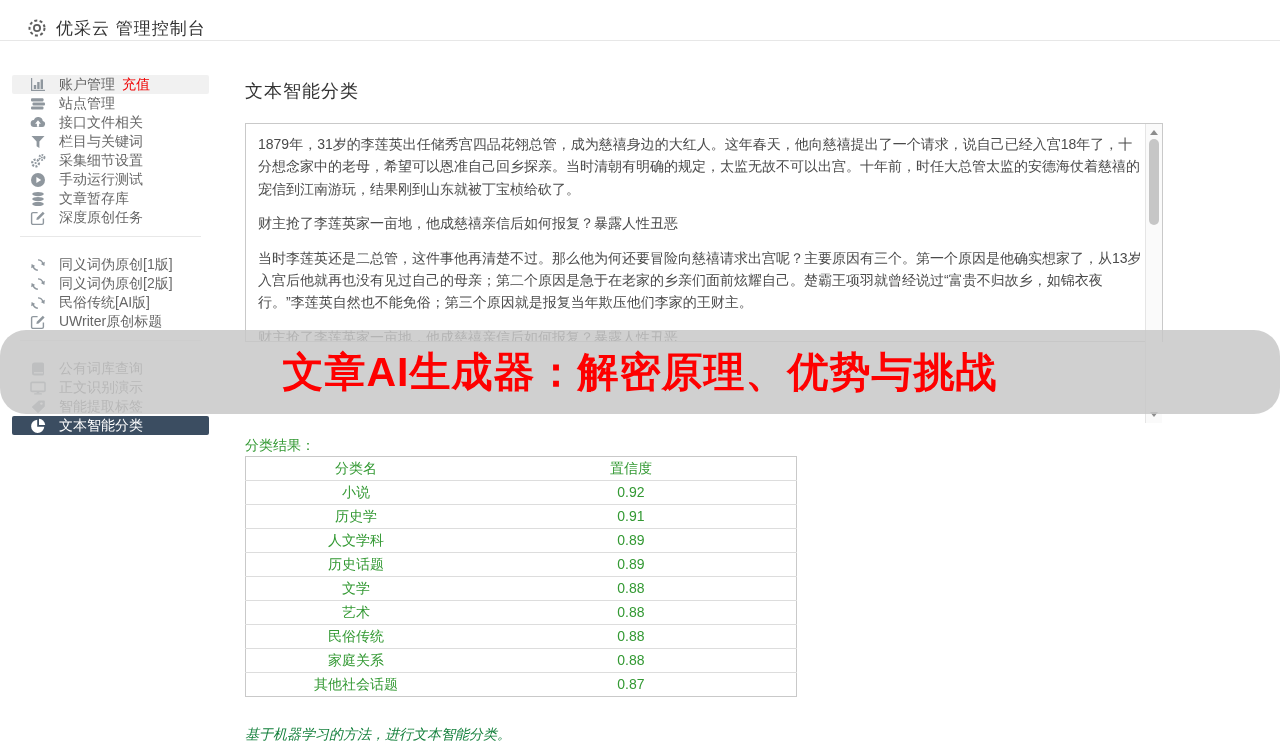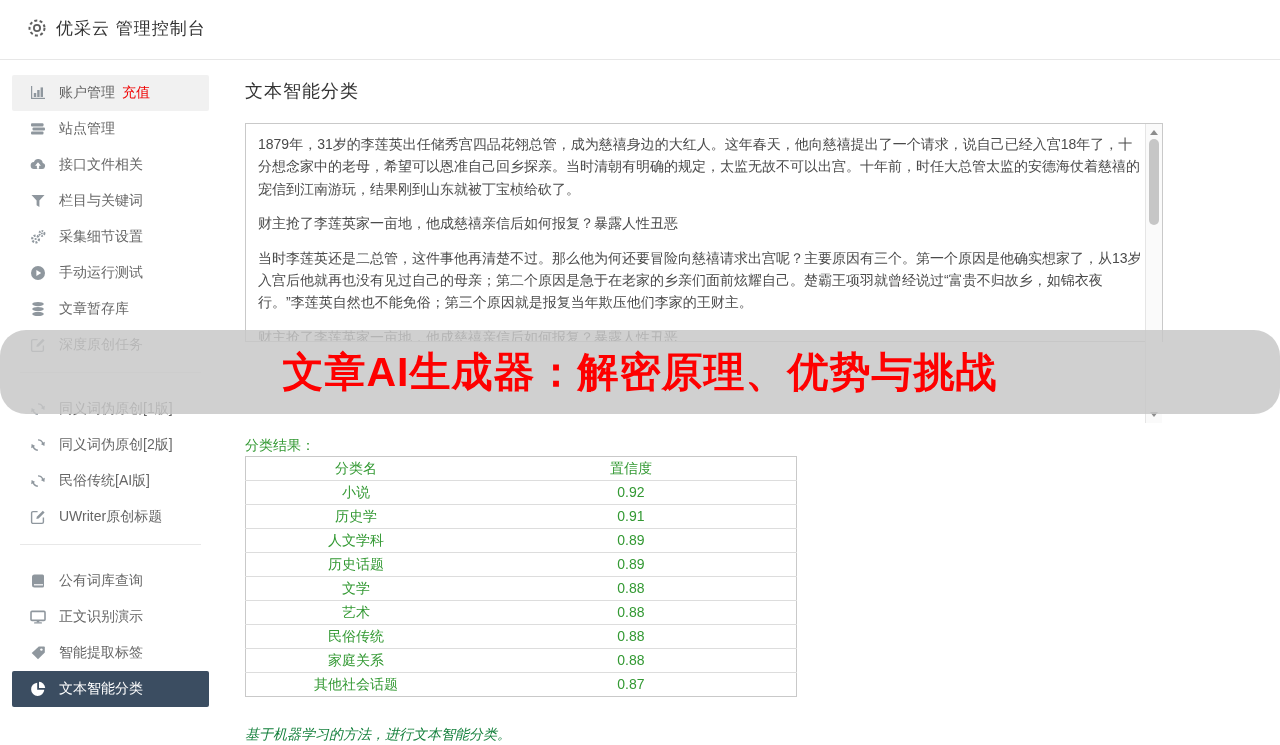--- a/index.html
+++ b/index.html
@@ -1,28 +1,28 @@
 <!DOCTYPE html>
 <html><head>
 <meta charset="utf-8">
 <style>
   * { margin:0; padding:0; box-sizing:border-box; }
   html,body { background:#fff; }
   body { font-family:"Liberation Sans","DejaVu Sans",sans-serif; }
   .app { position:relative; width:1280px; height:745px; background:#fff; overflow:hidden; }
 
   
-  .hdr { position:absolute; left:0; top:0; width:1280px; height:60px; background:#fff; border-bottom:1px solid #e7e7e7;text-align:center; }
+  .hdr { position:absolute; left:0; top:0; width:1280px; height:41px; background:#fff; border-bottom:1px solid #e7e7e7;text-align:center; }
   .hdr-gear { position:absolute; left:26px; top:17px; width:22px; height:22px; color:#5f5f5f; }
   .hdr-gear svg { width:22px; height:22px; display:block; }
   .hdr-title { position:absolute; left:56px; top:0; line-height:57px; font-size:17px; color:#333; letter-spacing:1px; }
 
   
   .sidebar { position:absolute; left:12px; top:75px; width:197px; }
-  .sb-item { display:flex; align-items:center; height:36px; padding-left:18px; border-radius:2px; font-size:14px; color:#666; cursor:pointer; }
+  .sb-item { display:flex; align-items:center; height:19px; padding-left:18px; border-radius:2px; font-size:14px; color:#666; cursor:pointer; }
   .sb-item .sb-icon { width:16px; height:16px; margin-right:13px; color:#8f979e; flex:0 0 16px; }
   .sb-item .sb-icon svg { width:16px; height:16px; display:block; fill:currentColor; }
   .sb-item.highlighted { background:#f1f1f1; }
   .sb-item.selected { background:#3b4d61; color:#fff; }
   .sb-item.selected .sb-icon { color:#fff; }
   .sb-badge { color:#f00000; margin-left:7px; }
   .sb-divider { height:19px; }
   .sb-divider-line { border-top:1px solid #e8e8e8; margin:9px 8px 0 8px; }
 
   

